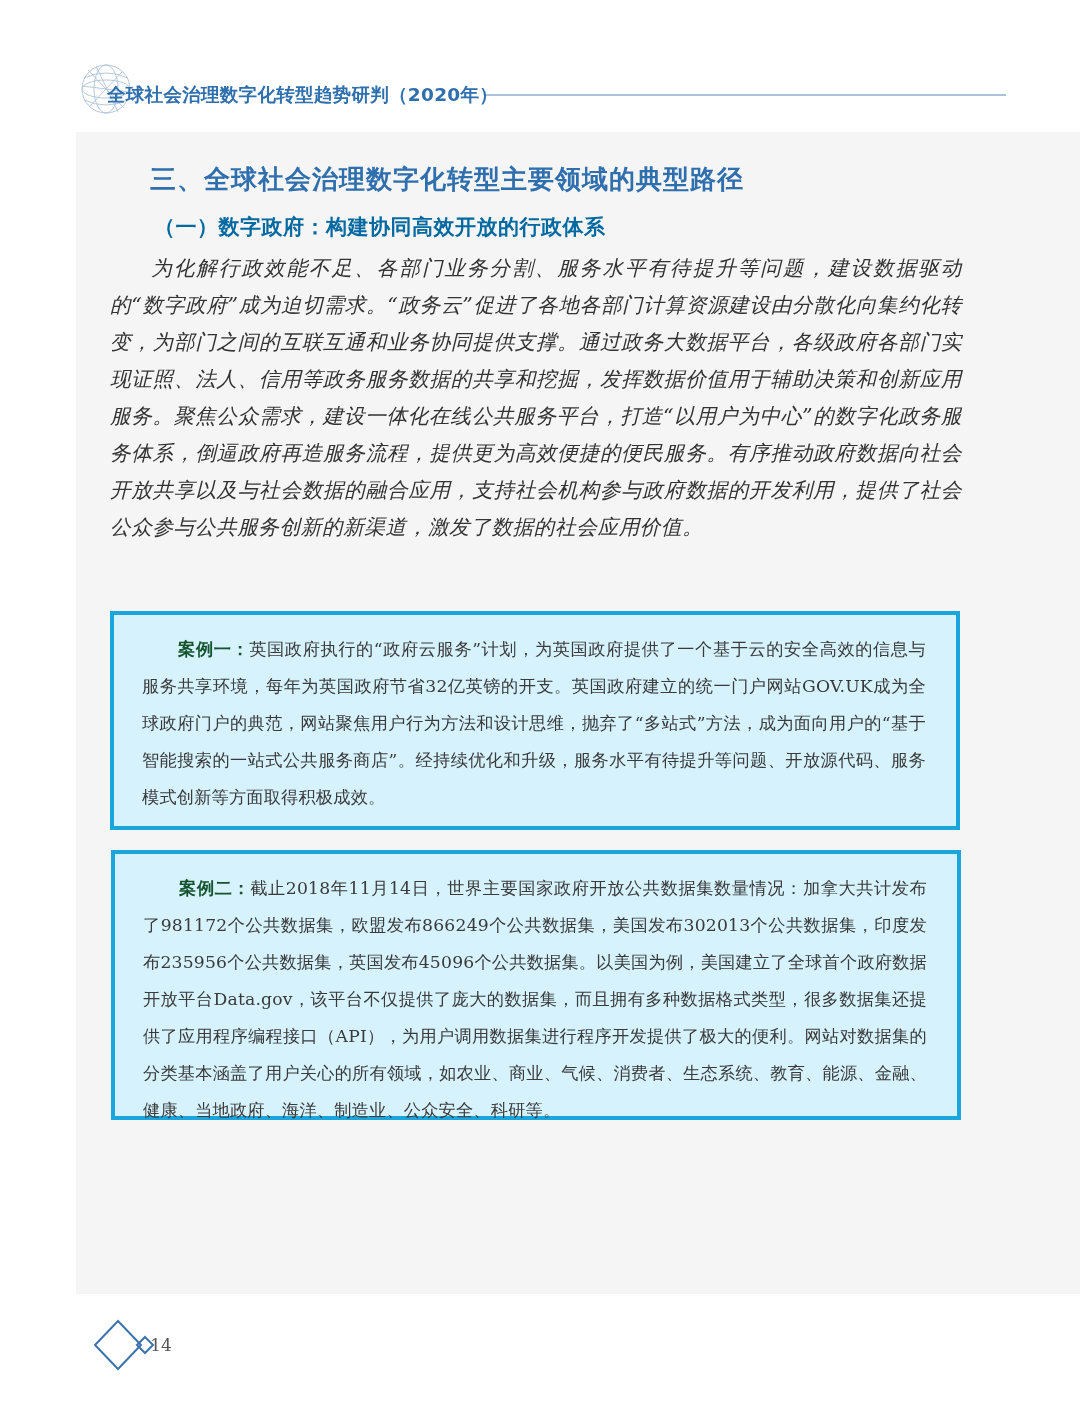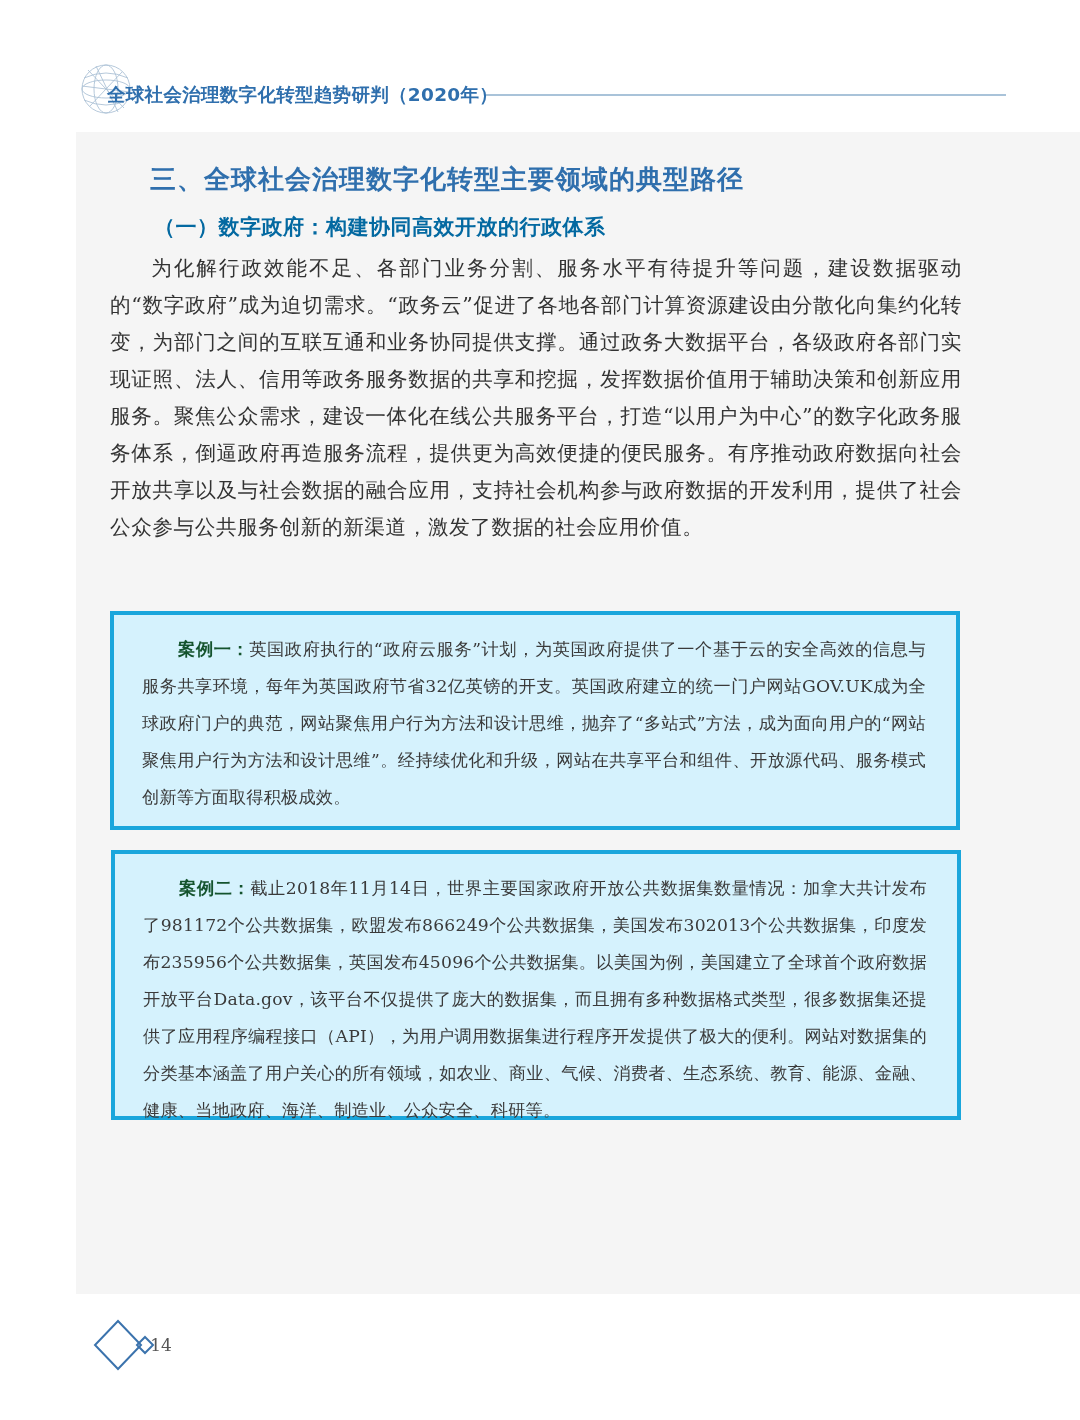--- a/index.html
+++ b/index.html
@@ -33,21 +33,21 @@
     .subsection-title {
       position: absolute; left: 154px; top: 213px;
       font-family: "DejaVu Sans", "Liberation Sans", sans-serif;
       font-weight: bold; font-size: 21px; color: #0369a1; letter-spacing: 0.5px;
       white-space: nowrap;
     }
 
     .body-text {
       position: absolute; left: 110px; top: 250px; width: 852px;
       font-size: 20.6px; line-height: 37px; color: #333;
-      text-align: justify; text-indent: 2em; letter-spacing: 0.6px;
+      text-align: justify; text-indent: 2em; letter-spacing: 0.6px; font-style: italic;
     }
 
     .case-box {
       position: absolute; left: 110px; width: 850px;
       background: #d5f2fd; border: 4px solid #1aa6dc;
       padding: 16px 30px 18px 28px;
       font-size: 17.2px; line-height: 37px; color: #3a3a3a;
       text-align: justify; letter-spacing: 0.2px;
     }
     .case-box.one { top: 611px; height: 219px; }
@@ -86,21 +86,21 @@
 </div>
 
 <div class="panel"></div>
 
 <h1 class="section-title">三、全球社会治理数字化转型主要领域的典型路径</h1>
 <h2 class="subsection-title">（一）数字政府：构建协同高效开放的行政体系</h2>
 
 <p class="body-text">为化解行政效能不足、各部门业务分割、服务水平有待提升等问题，建设数据驱动的“数字政府”成为迫切需求。“政务云”促进了各地各部门计算资源建设由分散化向集约化转变，为部门之间的互联互通和业务协同提供支撑。通过政务大数据平台，各级政府各部门实现证照、法人、信用等政务服务数据的共享和挖掘，发挥数据价值用于辅助决策和创新应用服务。聚焦公众需求，建设一体化在线公共服务平台，打造“以用户为中心”的数字化政务服务体系，倒逼政府再造服务流程，提供更为高效便捷的便民服务。有序推动政府数据向社会开放共享以及与社会数据的融合应用，支持社会机构参与政府数据的开发利用，提供了社会公众参与公共服务创新的新渠道，激发了数据的社会应用价值。</p>
 
 <div class="case-box one">
-  <span class="case-label">案例一：</span><span>英国政府执行的“政府云服务”计划，为英国政府提供了一个基于云的安全高效的信息与服务共享环境，每年为英国政府节省32亿英镑的开支。英国政府建立的统一门户网站GOV.UK成为全球政府门户的典范，网站聚焦用户行为方法和设计思维，抛弃了“多站式”方法，成为面向用户的“网站聚焦用户行为方法和设计思维”。经持续优化和升级，网站在共享平台和组件、开放源代码、服务模式创新等方面取得积极成效。</span>
+  <span class="case-label">案例一：</span><span>英国政府执行的“政府云服务”计划，为英国政府提供了一个基于云的安全高效的信息与服务共享环境，每年为英国政府节省32亿英镑的开支。英国政府建立的统一门户网站GOV.UK成为全球政府门户的典范，网站聚焦用户行为方法和设计思维，抛弃了“多站式”方法，成为面向用户的“基于智能搜索的一站式公共服务商店”。经持续优化和升级，服务水平有待提升等问题、开放源代码、服务模式创新等方面取得积极成效。</span>
 </div>
 
 <div class="case-box two">
   <span class="case-label">案例二：</span><span>截止2018年11月14日，世界主要国家政府开放公共数据集数量情况：加拿大共计发布了981172个公共数据集，欧盟发布866249个公共数据集，美国发布302013个公共数据集，印度发布235956个公共数据集，英国发布45096个公共数据集。以美国为例，美国建立了全球首个政府数据开放平台Data.gov，该平台不仅提供了庞大的数据集，而且拥有多种数据格式类型，很多数据集还提供了应用程序编程接口（API），为用户调用数据集进行程序开发提供了极大的便利。网站对数据集的分类基本涵盖了用户关心的所有领域，如农业、商业、气候、消费者、生态系统、教育、能源、金融、健康、当地政府、海洋、制造业、公众安全、科研等。</span>
 </div>
 
 <svg class="page-num" viewBox="0 0 64 56">
   <g fill="none" stroke="#3b73ad" stroke-width="2">
     <polygon points="26,3 49,27 26,51 3,27"></polygon>
     <polygon points="53,19 61,27 53,35 45,27"></polygon>

